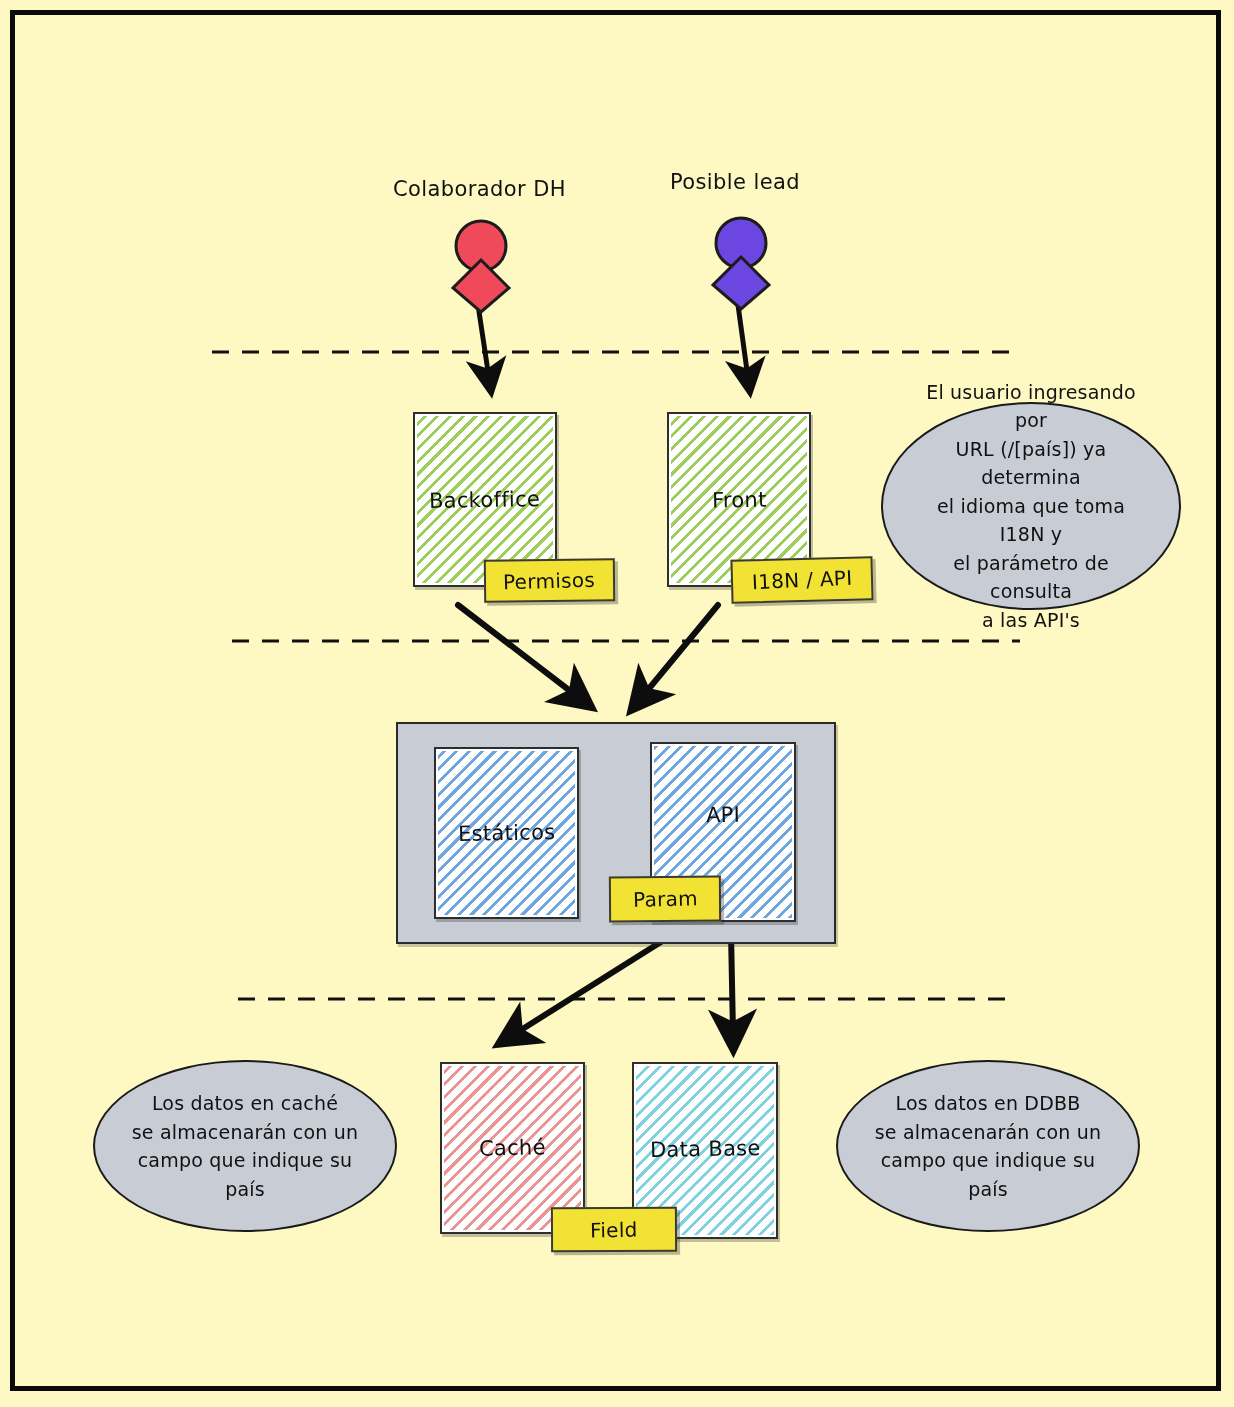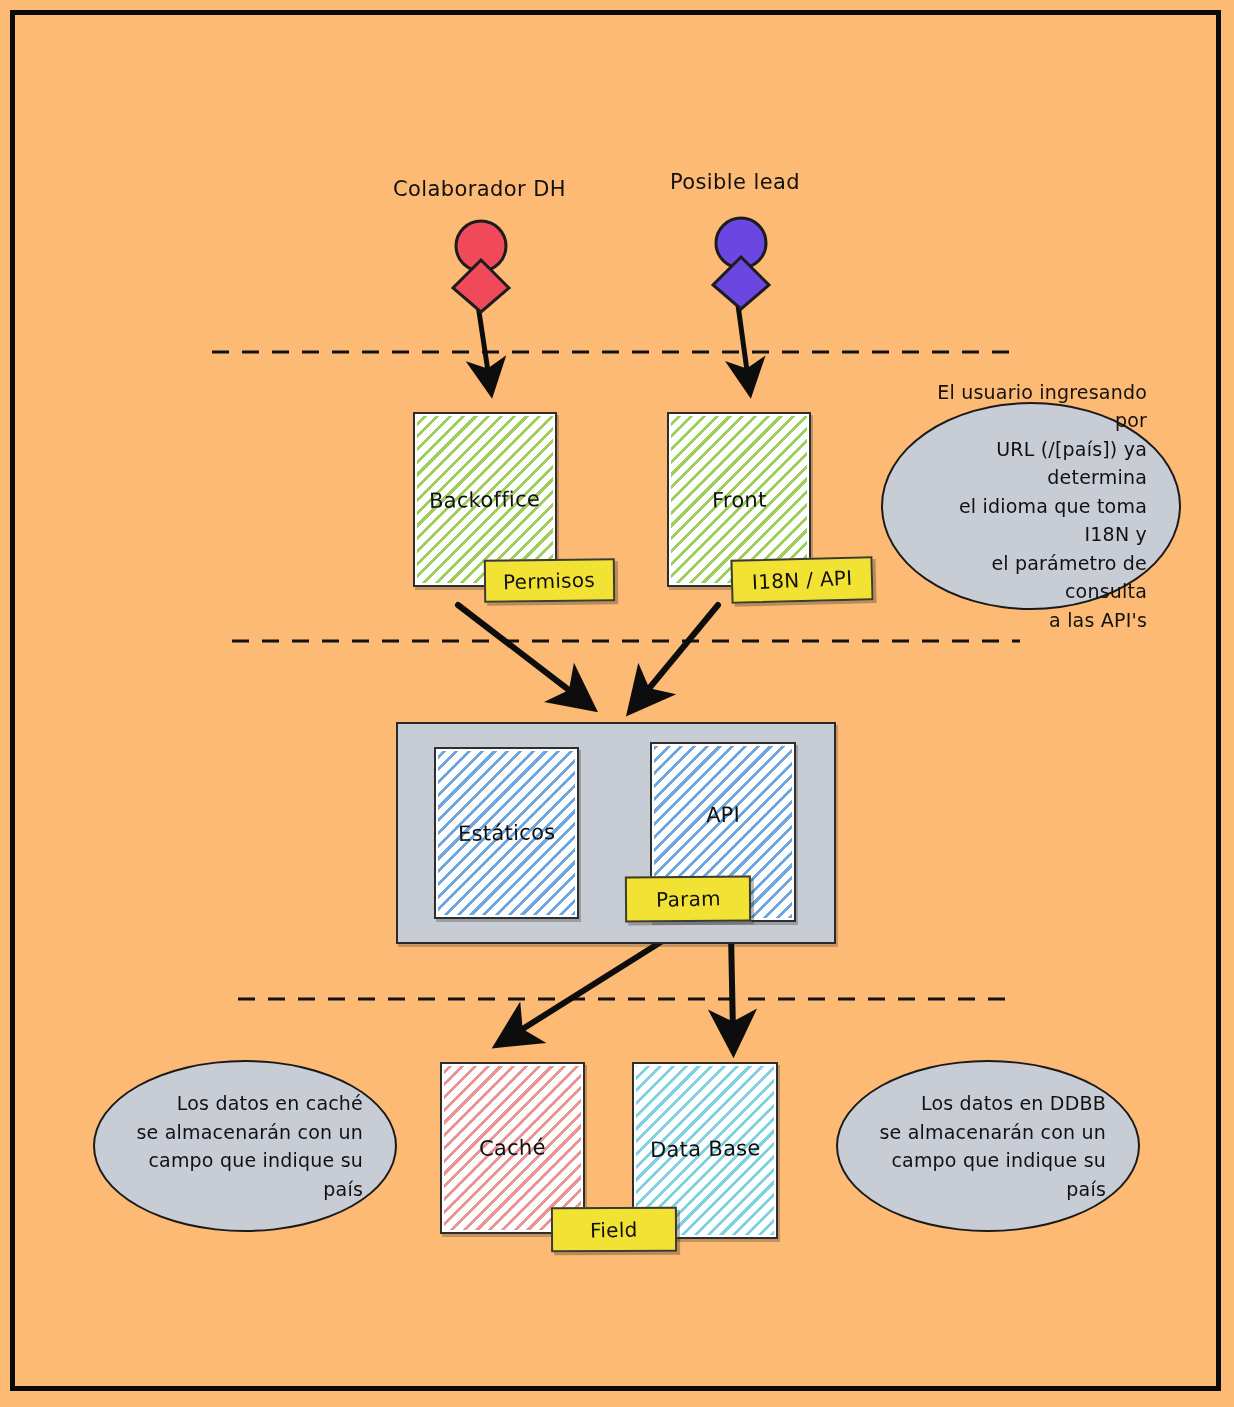--- a/index.html
+++ b/index.html
@@ -10,21 +10,21 @@
   body {
     width: 1234px;
     height: 1407px;
     font-family: "DejaVu Sans", sans-serif;
     overflow: hidden;
   }
   #canvas {
     position: relative;
     width: 1234px;
     height: 1407px;
-    background: #fdba74;
+    background: #fef9c3;
   }
   #frame {
     position: absolute;
     left: 10px;
     top: 10px;
     width: 1211px;
     height: 1381px;
     border: 5px solid #0a0a0a;
     box-sizing: border-box;
   }
@@ -124,21 +124,21 @@
   
   .ellipse {
     position: absolute;
     background: #c8ccd4;
     border: 2.5px solid #1a1a1a;
     border-radius: 50%;
     box-sizing: border-box;
     display: flex;
     align-items: center;
     justify-content: center;
-    text-align: right;
+    text-align: center;
     padding: 0 32px;
   }
   .ellipse .ell-text {
     font-size: 19px;
     line-height: 1.5;
     color: #111111;
     letter-spacing: .2px;
     white-space: pre-line;
   }
 
@@ -225,21 +225,21 @@
   <div class="container-box" style="left:396px; top:722px; width:440px; height:222px; z-index:4;"></div>
 
   <div class="box blue" style="left:434px; top:747px; width:145px; height:172px; z-index:6;">
     <span class="box-label">Estáticos</span>
   </div>
 
   <div class="box blue" style="left:650px; top:742px; width:146px; height:180px; z-index:6;">
     <span class="box-label" style="margin-bottom:34px;">API</span>
   </div>
 
-  <div class="sticky" style="left:625px; top:876px; width:126px; height:46px; transform:rotate(-0.4deg);">
+  <div class="sticky" style="left:609px; top:876px; width:112px; height:46px; transform:rotate(-0.4deg);">
     <span>Param</span>
   </div>
 
 
   <div class="ellipse" style="left:93px; top:1060px; width:304px; height:172px;">
     <div class="ell-text">Los datos en caché
 se almacenarán con un
 campo que indique su país</div>
   </div>
 

